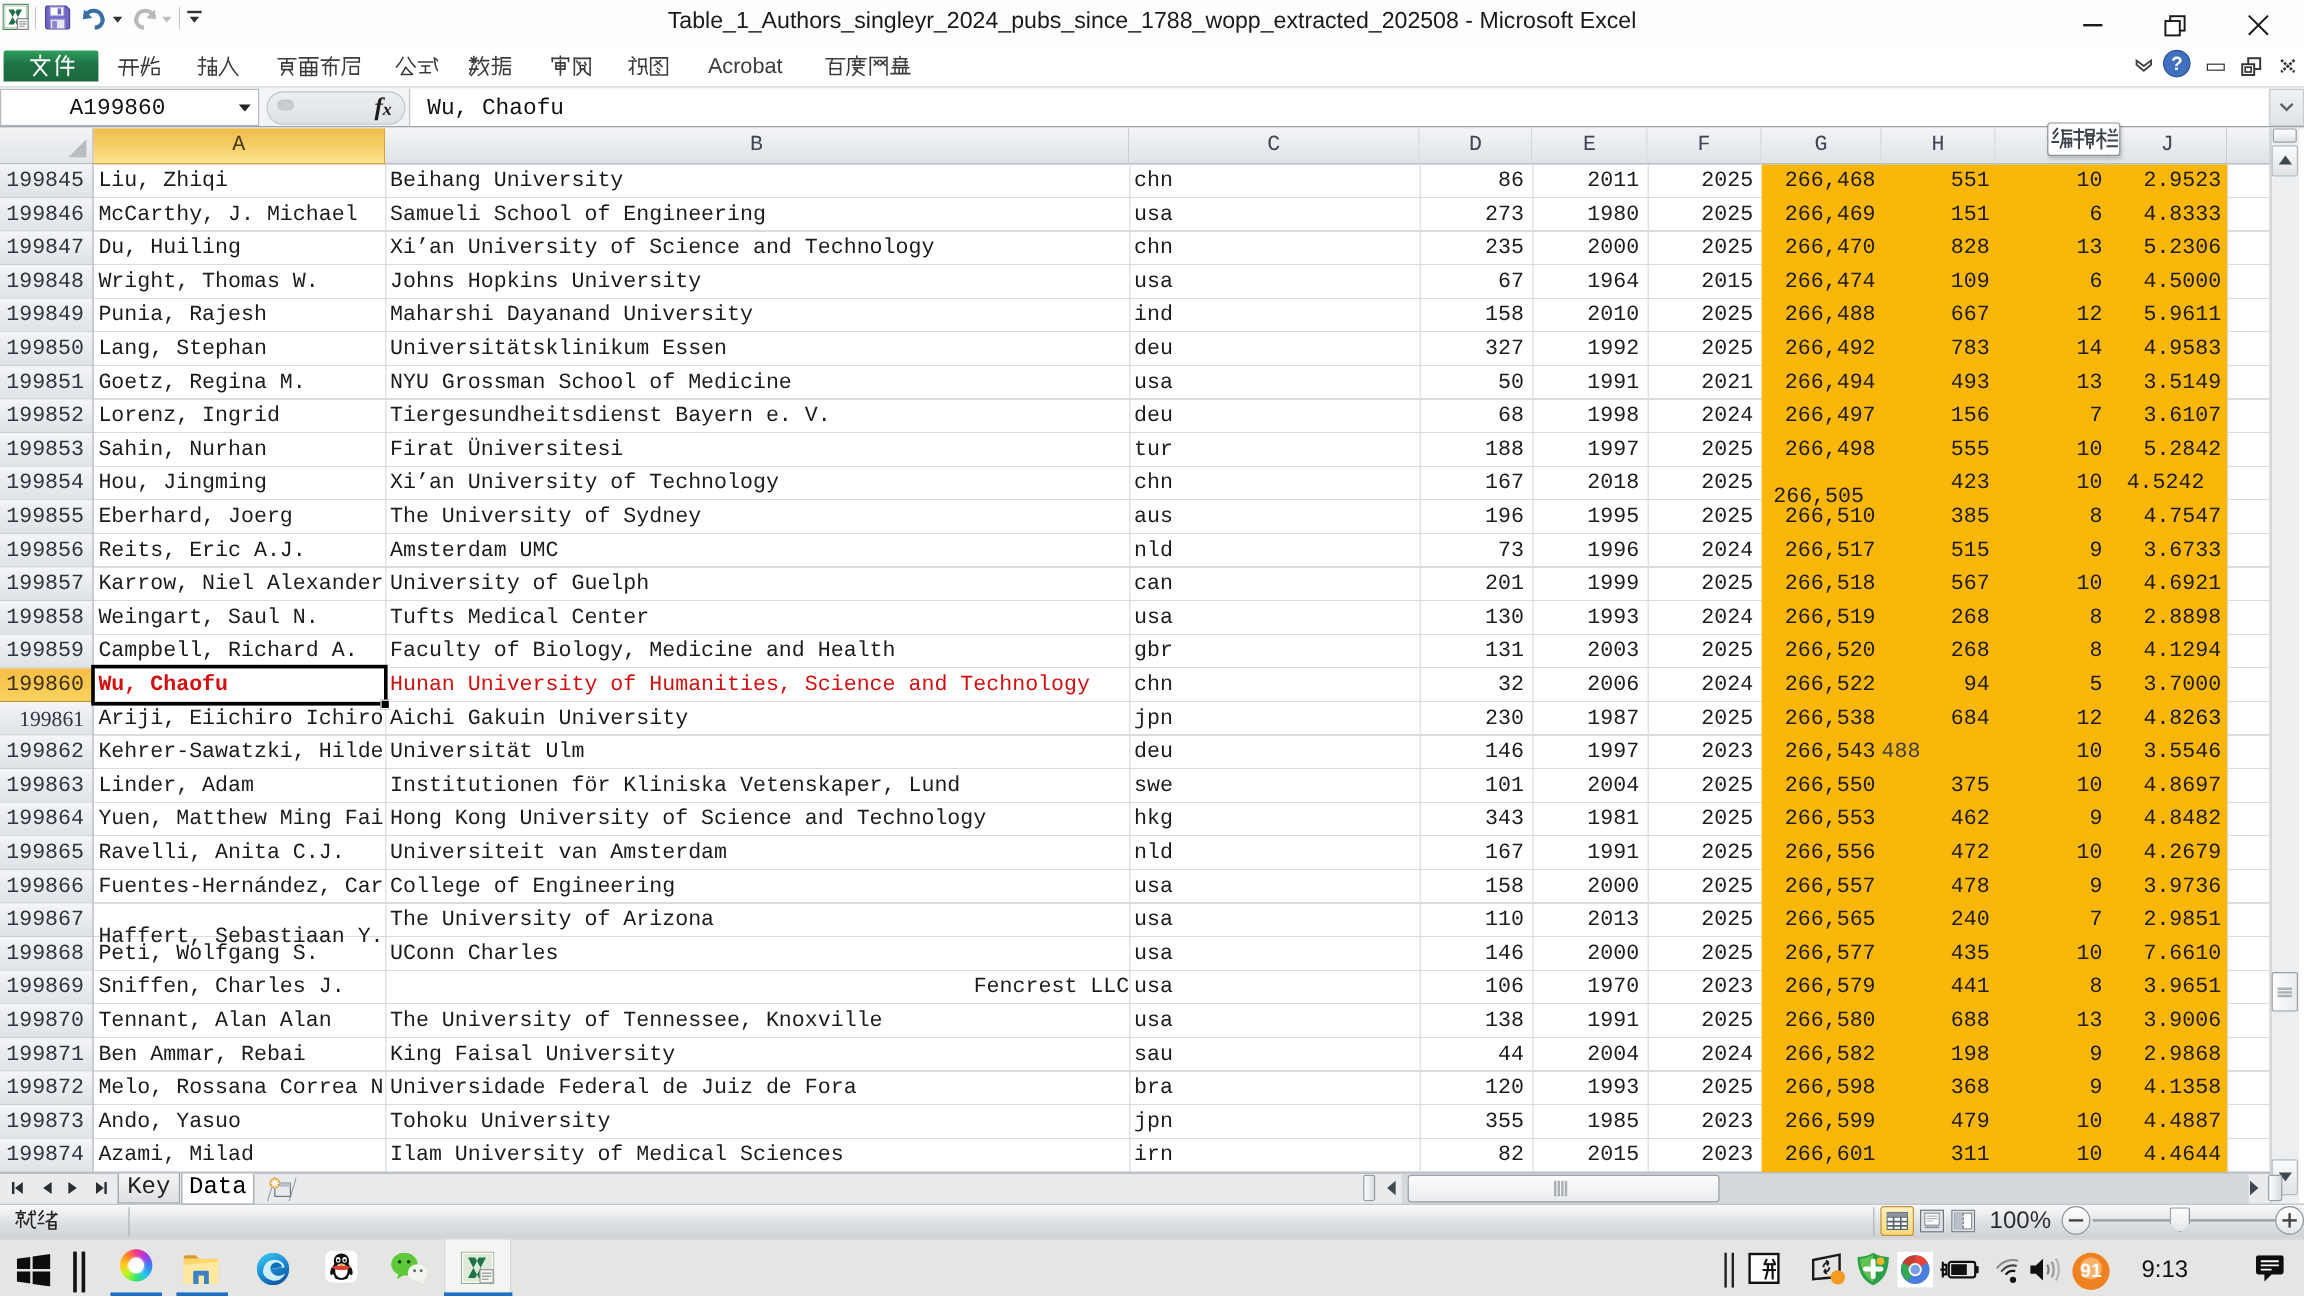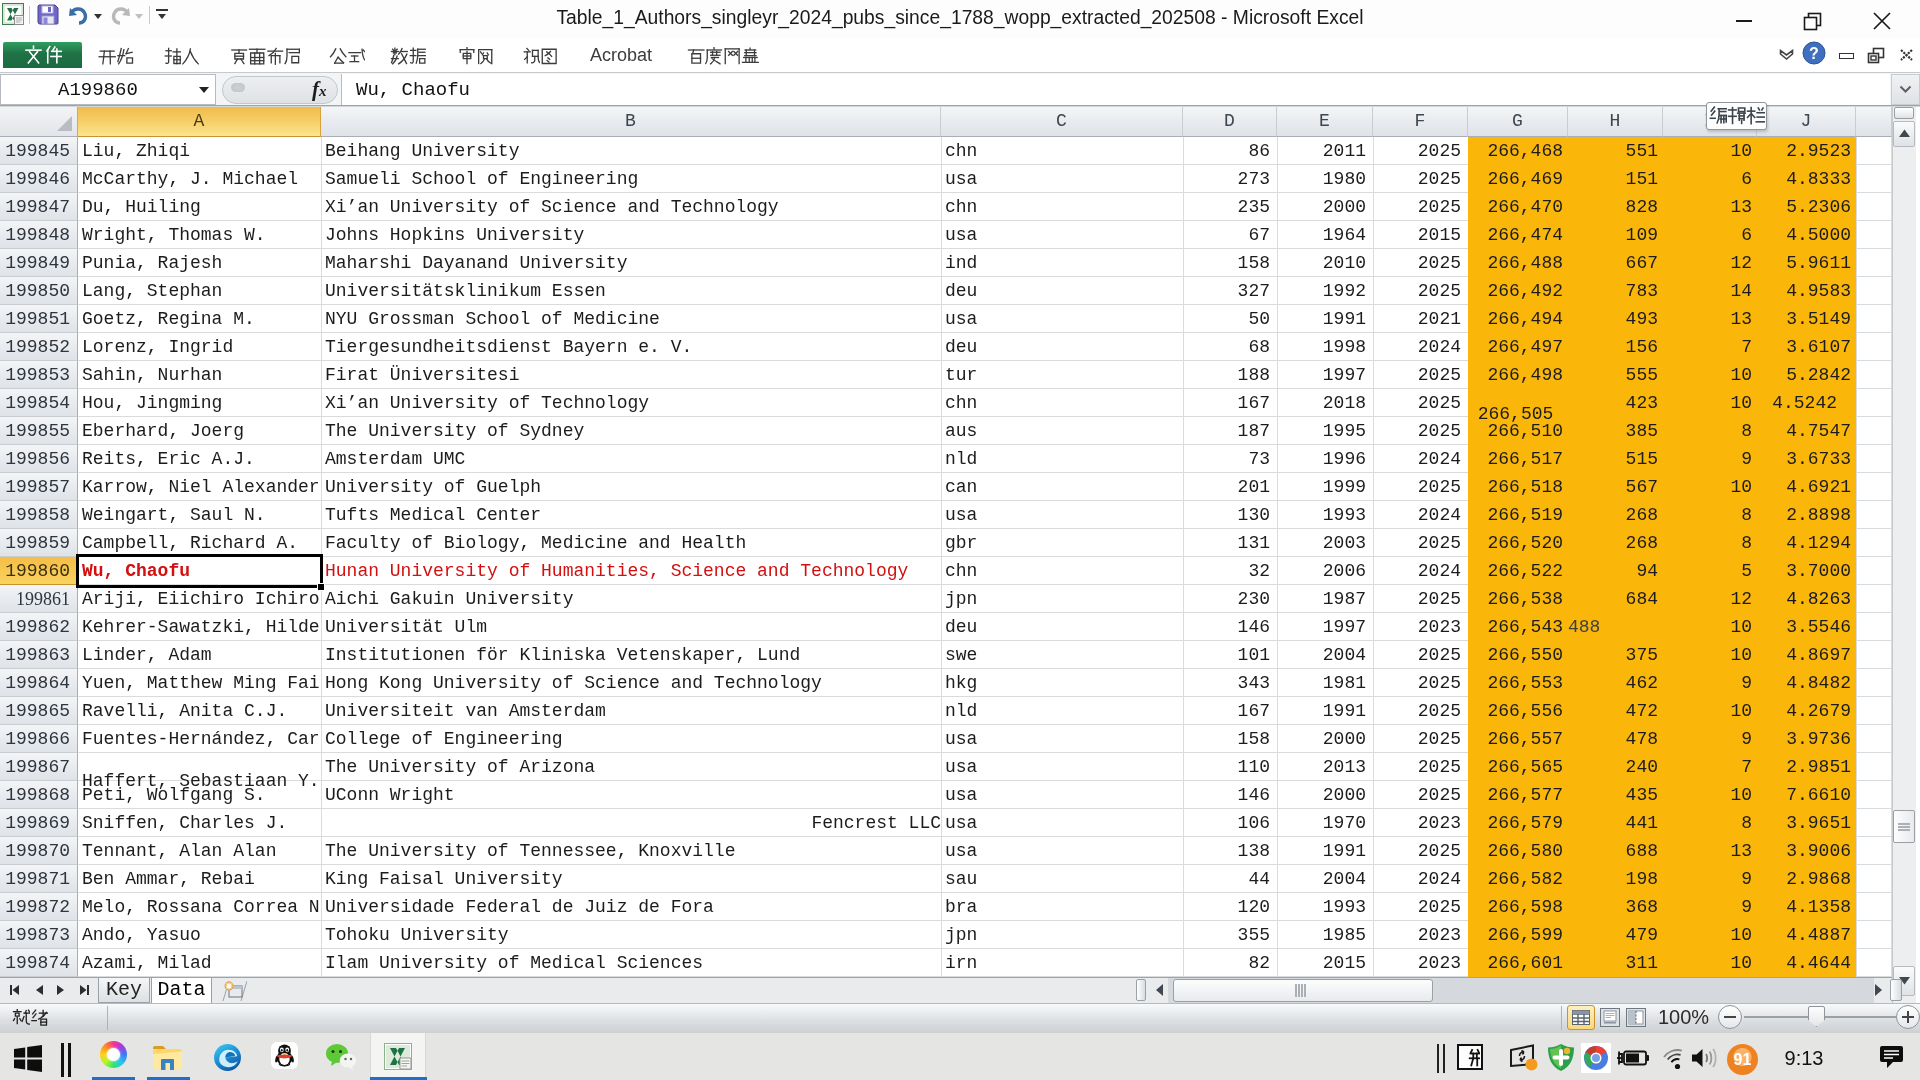--- a/index.html
+++ b/index.html
@@ -422,21 +422,21 @@
 <div class="cell mono" style="left:1183px;top:389px;width:94px;height:28px;text-align:right;padding-right:7px;color:#1c1c1c">167</div>
 <div class="cell mono" style="left:1277px;top:389px;width:96px;height:28px;text-align:right;padding-right:7px;color:#1c1c1c">2018</div>
 <div class="cell mono" style="left:1373px;top:389px;width:95px;height:28px;text-align:right;padding-right:7px;color:#1c1c1c">2025</div>
 <div class="cell mono" style="left:1468px;top:400px;width:100px;height:28px;text-align:center;padding-right:5px;color:#1c1c1c">266,505</div>
 <div class="cell mono" style="left:1568px;top:389px;width:95px;height:28px;text-align:right;padding-right:5px;color:#1c1c1c">423</div>
 <div class="cell mono" style="left:1663px;top:389px;width:94px;height:28px;text-align:right;padding-right:5px;color:#1c1c1c">10</div>
 <div class="cell mono" style="left:1757px;top:389px;width:99px;height:28px;text-align:right;padding-right:19px;color:#1c1c1c">4.5242</div>
 <div class="cell mono" style="left:78px;top:417px;width:243px;height:28px;text-align:left;padding-left:4px;color:#1c1c1c">Eberhard, Joerg</div>
 <div class="cell mono" style="left:321px;top:417px;width:620px;height:28px;text-align:left;padding-left:4px;color:#1c1c1c">The University of Sydney</div>
 <div class="cell mono" style="left:941px;top:417px;width:242px;height:28px;text-align:left;padding-left:4px;color:#1c1c1c">aus</div>
-<div class="cell mono" style="left:1183px;top:417px;width:94px;height:28px;text-align:right;padding-right:7px;color:#1c1c1c">187</div>
+<div class="cell mono" style="left:1183px;top:417px;width:94px;height:28px;text-align:right;padding-right:7px;color:#1c1c1c">196</div>
 <div class="cell mono" style="left:1277px;top:417px;width:96px;height:28px;text-align:right;padding-right:7px;color:#1c1c1c">1995</div>
 <div class="cell mono" style="left:1373px;top:417px;width:95px;height:28px;text-align:right;padding-right:7px;color:#1c1c1c">2025</div>
 <div class="cell mono" style="left:1468px;top:417px;width:100px;height:28px;text-align:right;padding-right:5px;color:#1c1c1c">266,510</div>
 <div class="cell mono" style="left:1568px;top:417px;width:95px;height:28px;text-align:right;padding-right:5px;color:#1c1c1c">385</div>
 <div class="cell mono" style="left:1663px;top:417px;width:94px;height:28px;text-align:right;padding-right:5px;color:#1c1c1c">8</div>
 <div class="cell mono" style="left:1757px;top:417px;width:99px;height:28px;text-align:right;padding-right:5px;color:#1c1c1c">4.7547</div>
 <div class="cell mono" style="left:78px;top:445px;width:243px;height:28px;text-align:left;padding-left:4px;color:#1c1c1c">Reits, Eric A.J.</div>
 <div class="cell mono" style="left:321px;top:445px;width:620px;height:28px;text-align:left;padding-left:4px;color:#1c1c1c">Amsterdam UMC</div>
 <div class="cell mono" style="left:941px;top:445px;width:242px;height:28px;text-align:left;padding-left:4px;color:#1c1c1c">nld</div>
 <div class="cell mono" style="left:1183px;top:445px;width:94px;height:28px;text-align:right;padding-right:7px;color:#1c1c1c">73</div>
@@ -550,21 +550,21 @@
 <div class="cell mono" style="left:321px;top:753px;width:620px;height:28px;text-align:left;padding-left:4px;color:#1c1c1c">The University of Arizona</div>
 <div class="cell mono" style="left:941px;top:753px;width:242px;height:28px;text-align:left;padding-left:4px;color:#1c1c1c">usa</div>
 <div class="cell mono" style="left:1183px;top:753px;width:94px;height:28px;text-align:right;padding-right:7px;color:#1c1c1c">110</div>
 <div class="cell mono" style="left:1277px;top:753px;width:96px;height:28px;text-align:right;padding-right:7px;color:#1c1c1c">2013</div>
 <div class="cell mono" style="left:1373px;top:753px;width:95px;height:28px;text-align:right;padding-right:7px;color:#1c1c1c">2025</div>
 <div class="cell mono" style="left:1468px;top:753px;width:100px;height:28px;text-align:right;padding-right:5px;color:#1c1c1c">266,565</div>
 <div class="cell mono" style="left:1568px;top:753px;width:95px;height:28px;text-align:right;padding-right:5px;color:#1c1c1c">240</div>
 <div class="cell mono" style="left:1663px;top:753px;width:94px;height:28px;text-align:right;padding-right:5px;color:#1c1c1c">7</div>
 <div class="cell mono" style="left:1757px;top:753px;width:99px;height:28px;text-align:right;padding-right:5px;color:#1c1c1c">2.9851</div>
 <div class="cell mono" style="left:78px;top:781px;width:243px;height:28px;text-align:left;padding-left:4px;color:#1c1c1c">Peti, Wolfgang S.</div>
-<div class="cell mono" style="left:321px;top:781px;width:620px;height:28px;text-align:left;padding-left:4px;color:#1c1c1c">UConn Wright</div>
+<div class="cell mono" style="left:321px;top:781px;width:620px;height:28px;text-align:left;padding-left:4px;color:#1c1c1c">UConn Charles</div>
 <div class="cell mono" style="left:941px;top:781px;width:242px;height:28px;text-align:left;padding-left:4px;color:#1c1c1c">usa</div>
 <div class="cell mono" style="left:1183px;top:781px;width:94px;height:28px;text-align:right;padding-right:7px;color:#1c1c1c">146</div>
 <div class="cell mono" style="left:1277px;top:781px;width:96px;height:28px;text-align:right;padding-right:7px;color:#1c1c1c">2000</div>
 <div class="cell mono" style="left:1373px;top:781px;width:95px;height:28px;text-align:right;padding-right:7px;color:#1c1c1c">2025</div>
 <div class="cell mono" style="left:1468px;top:781px;width:100px;height:28px;text-align:right;padding-right:5px;color:#1c1c1c">266,577</div>
 <div class="cell mono" style="left:1568px;top:781px;width:95px;height:28px;text-align:right;padding-right:5px;color:#1c1c1c">435</div>
 <div class="cell mono" style="left:1663px;top:781px;width:94px;height:28px;text-align:right;padding-right:5px;color:#1c1c1c">10</div>
 <div class="cell mono" style="left:1757px;top:781px;width:99px;height:28px;text-align:right;padding-right:5px;color:#1c1c1c">7.6610</div>
 <div class="cell mono" style="left:78px;top:809px;width:243px;height:28px;text-align:left;padding-left:4px;color:#1c1c1c">Sniffen, Charles J.</div>
 <div class="cell mono" style="left:321px;top:809px;width:620px;height:28px;text-align:right;padding-left:4px;color:#1c1c1c">Fencrest LLC</div>

